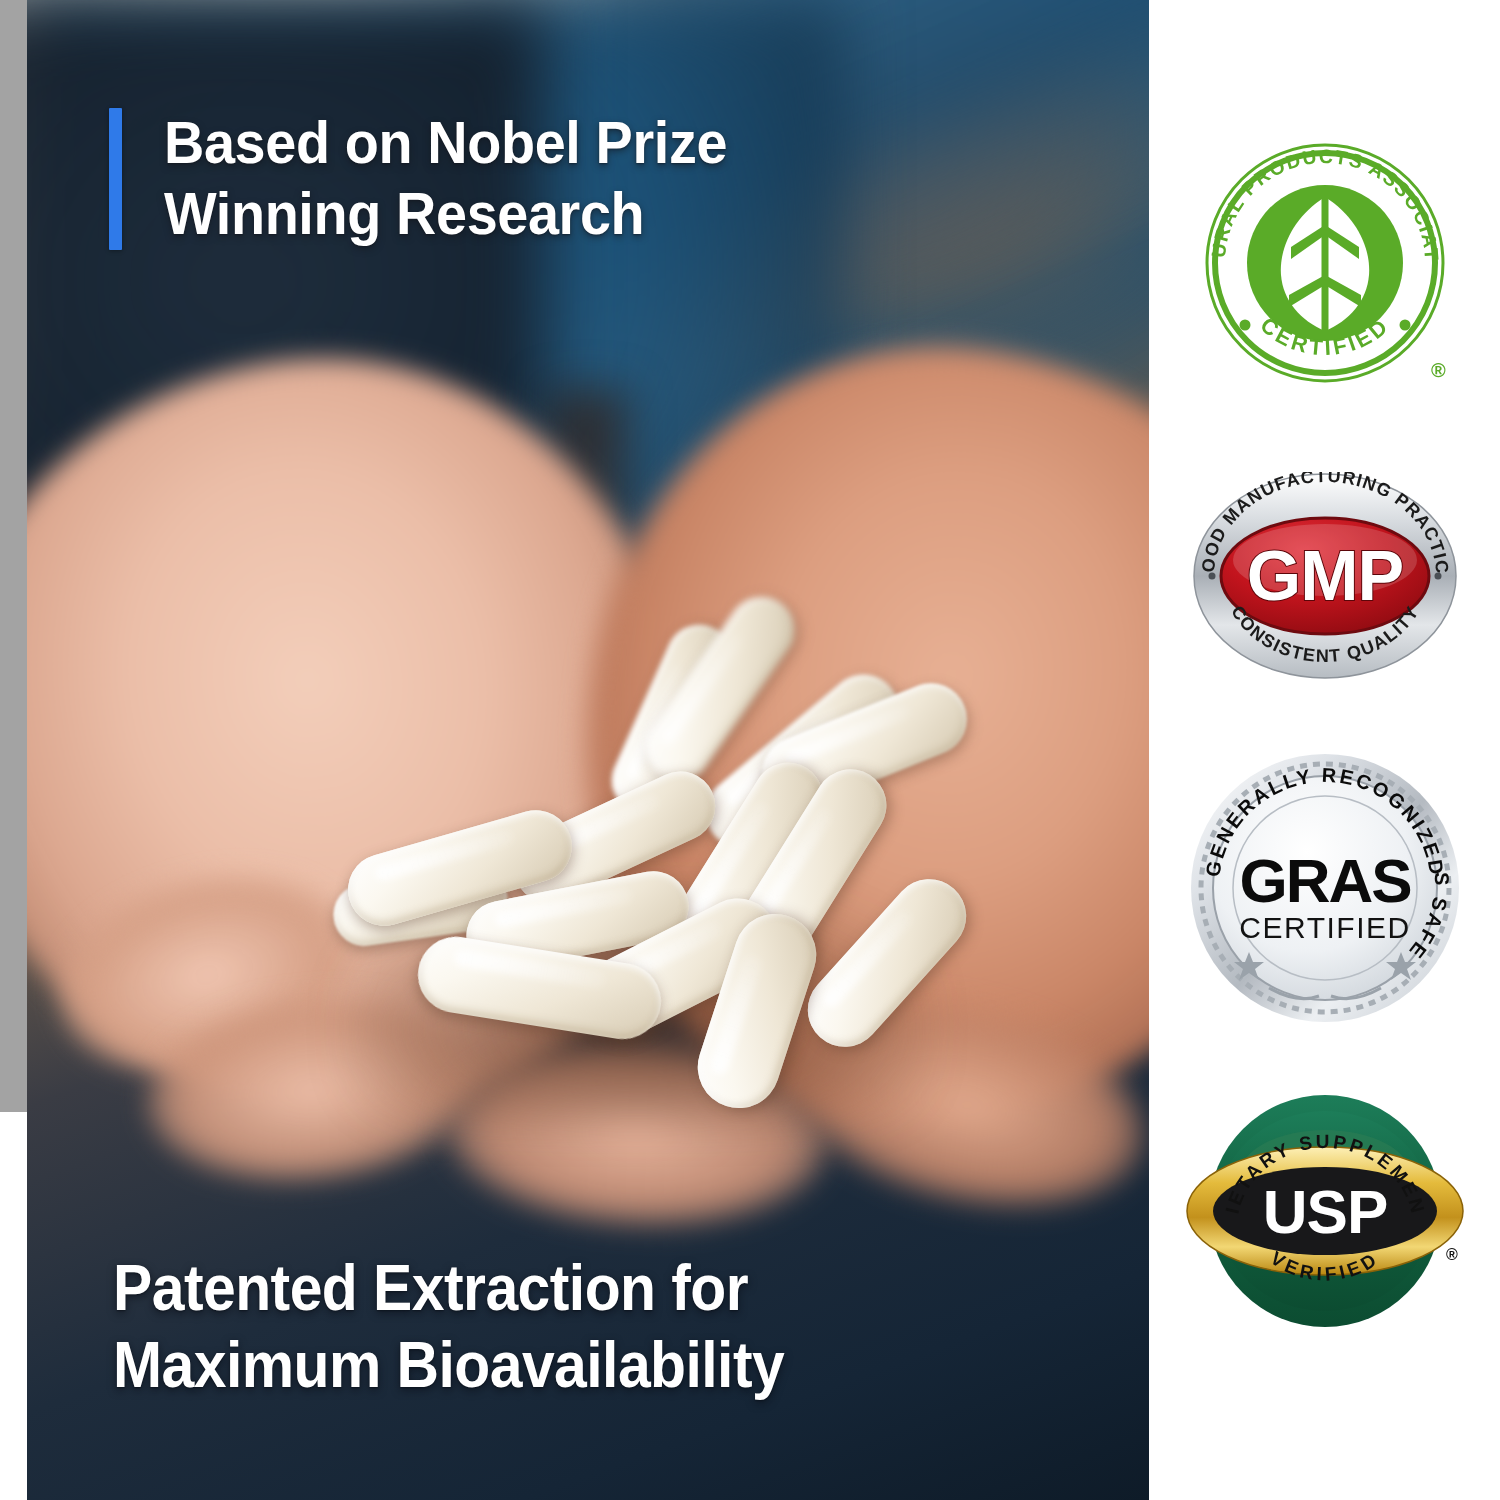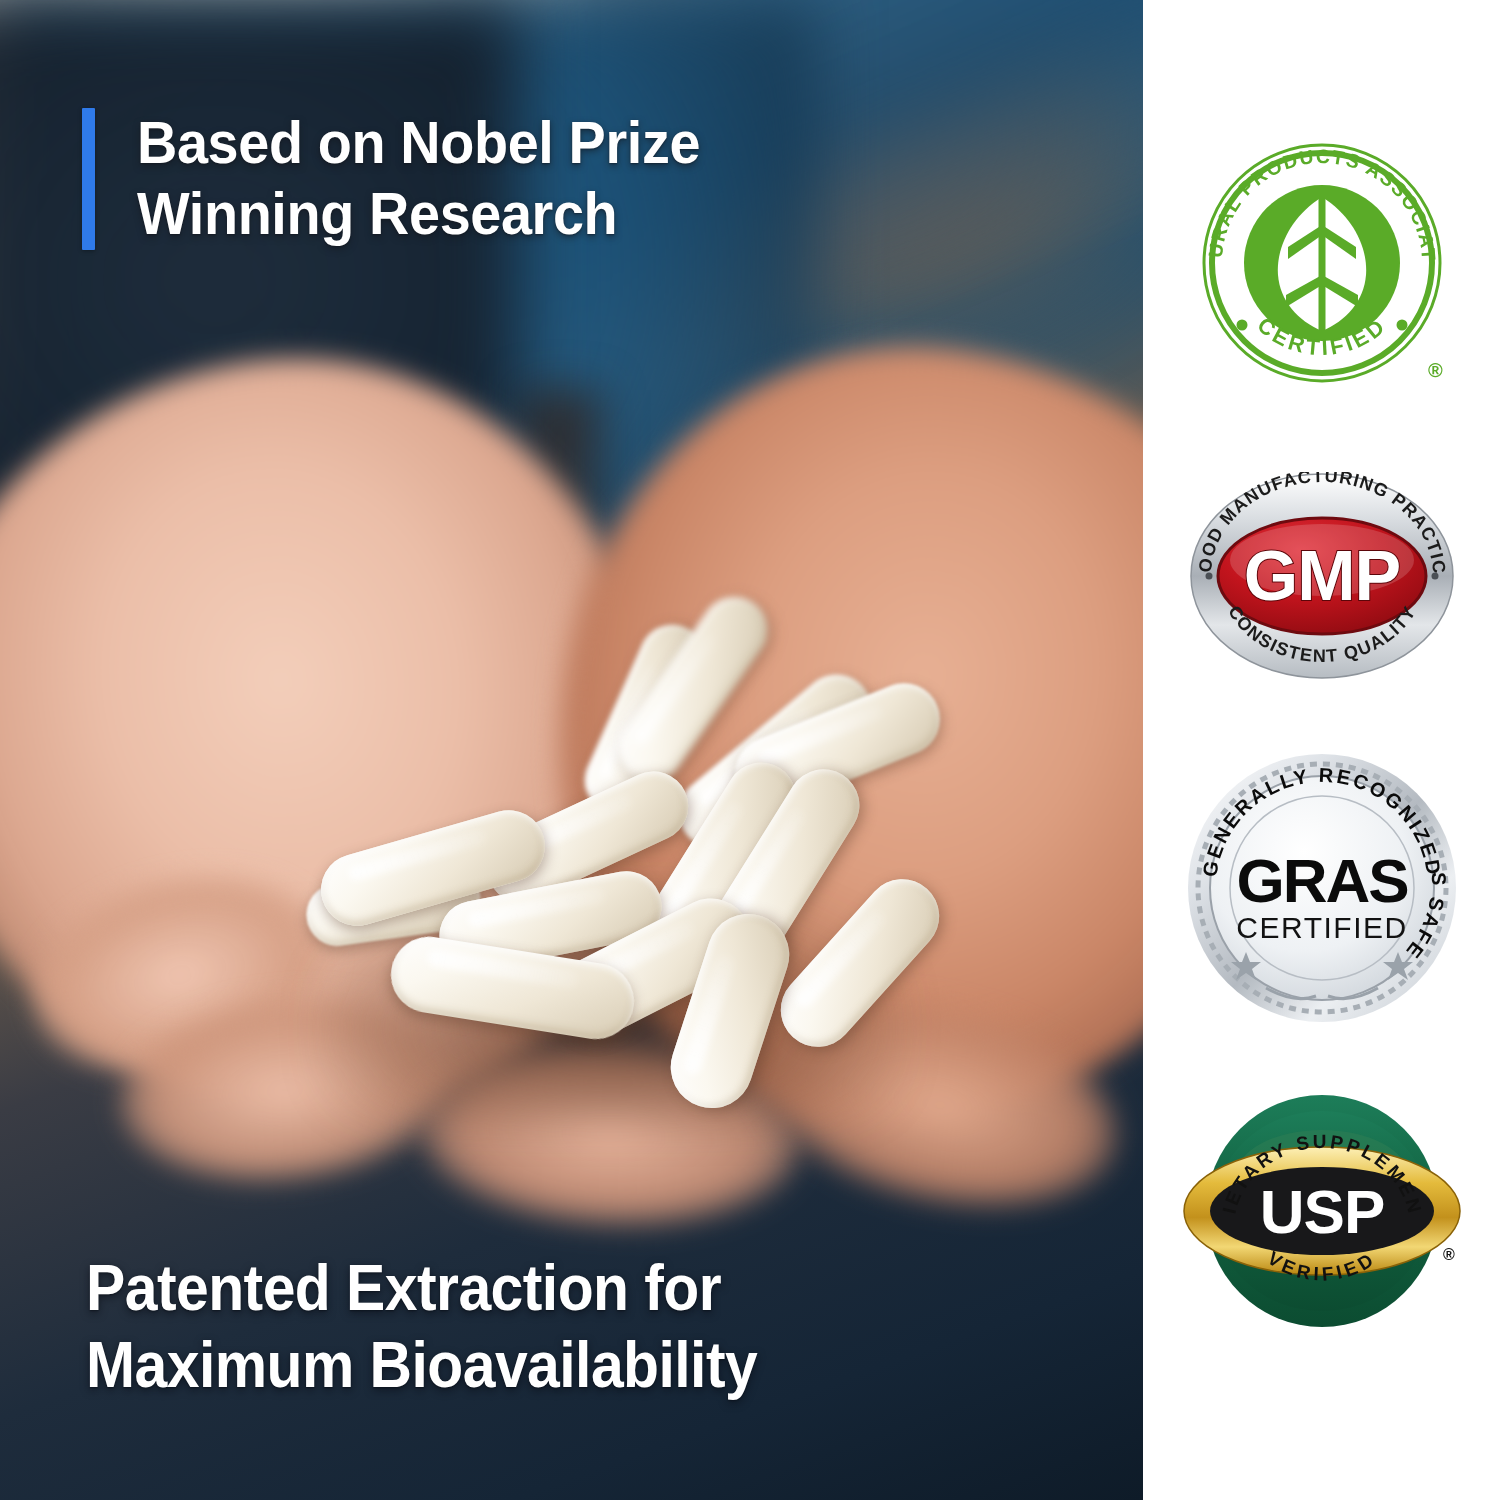--- a/index.html
+++ b/index.html
@@ -7,20 +7,21 @@
     width:1500px; height:1500px;
     background:#ffffff;
     font-family:"Liberation Sans", sans-serif;
     overflow:hidden;
   }
   .page {
     position:relative;
     width:1500px; height:1112px;
     background:#a3a3a3;
     display:flex;
+    padding-left:27px;
   }
 
   
   .photo-panel {
     position:relative;
     width:1143px; height:1500px;
     overflow:hidden;
     background:#2a2f38;
   }
   

